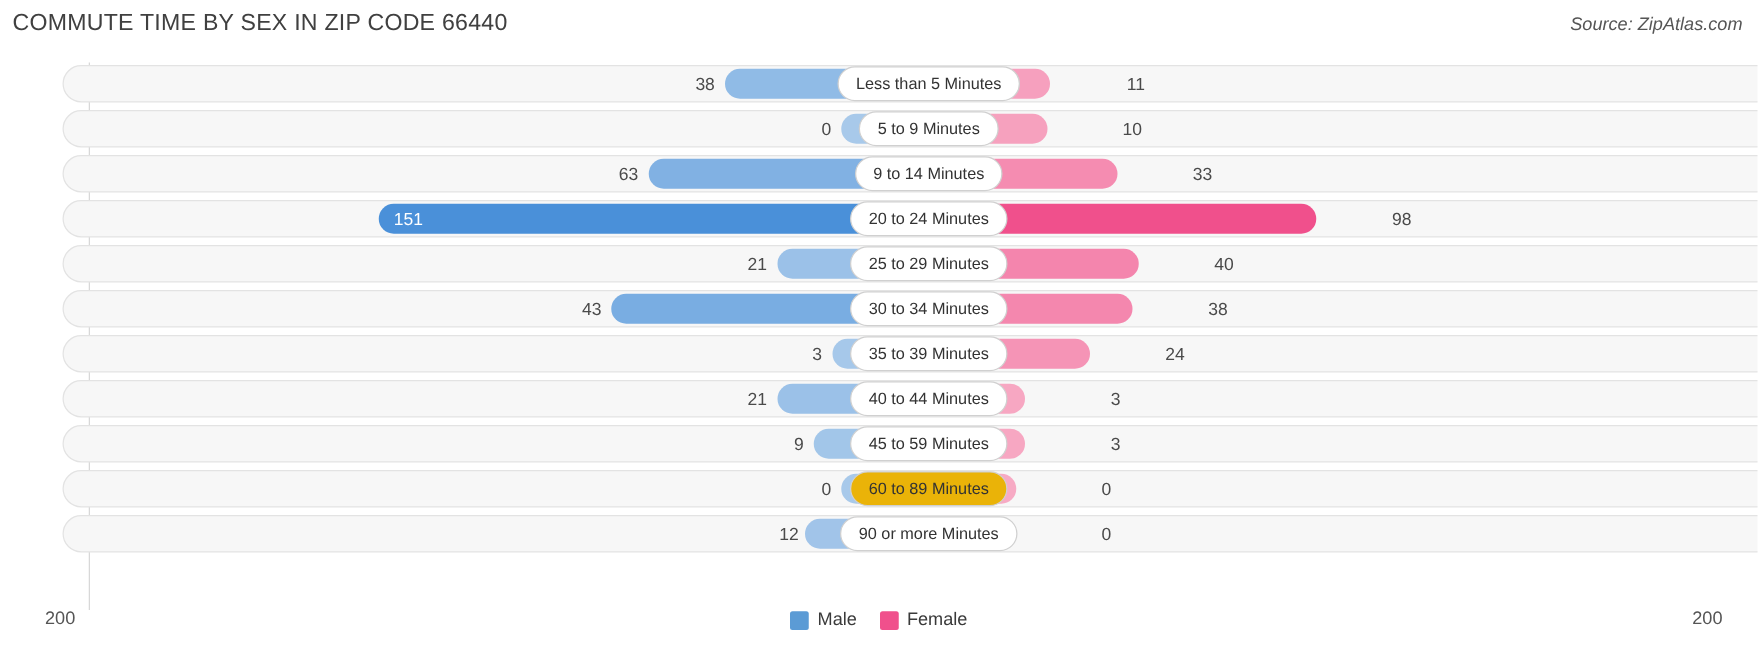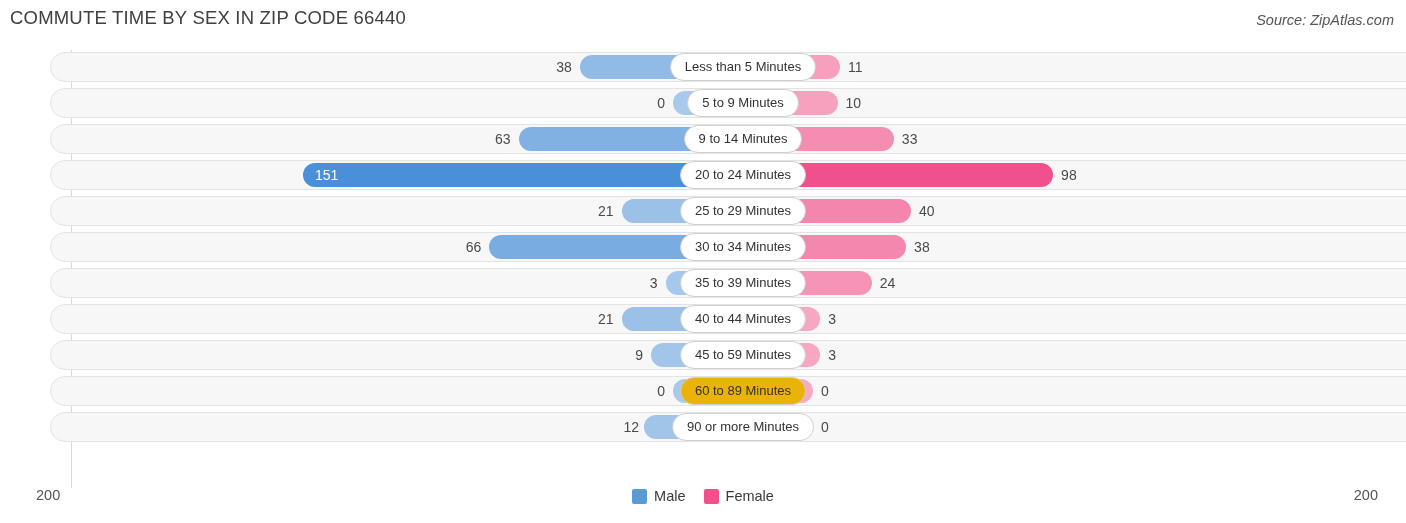--- a/index.html
+++ b/index.html
@@ -64,21 +64,21 @@
   .bar-female{
     position:absolute;top:3px;height:24px;
     border-radius:12px;
     box-sizing:border-box;
   }
   .val{
     position:absolute;top:0;height:30px;line-height:30px;
     font-size:14px;color:#4a4a4a;white-space:nowrap;
   }
   .val.left{text-align:right;}
-  .val.right{text-align:left;}
+  .val.right{text-align:right;}
   .val.inside{color:#ffffff;}
 
   .center-label{
     position:absolute;top:1px;height:28px;line-height:27px;
     background:#ffffff;
     border:1px solid #d0d0d0;
     border-radius:14px;
     font-size:13px;color:#333;
     text-align:center;
     white-space:nowrap;
@@ -165,21 +165,21 @@
             <div class="val left" style="left: 505.55px; width: 68px;">21</div>
             <div class="val right" style="left: 879px; width: 68px;">40</div>
             <div class="center-label" style="left: 0px; width: 1406px; background: transparent; border: none; padding: 0px; text-align: center;"><span style="display: inline-block; background: rgb(255, 255, 255); border: 1px solid rgb(208, 208, 208); border-radius: 14px; padding: 0px 14px; height: 28px; line-height: 26px; box-sizing: border-box;">25 to 29 Minutes</span></div>
           </div>
         </div>
         <div class="row">
           <div class="track"></div>
           <div class="bars">
             <div class="bar-male" style="left: 449.25px; width: 253.75px; background: rgb(121, 173, 226);"></div>
             <div class="bar-female" style="left: 703px; width: 163.1px; background: rgb(244, 135, 174);"></div>
-            <div class="val left" style="left: 373.25px; width: 68px;">66</div>
+            <div class="val left" style="left: 373.25px; width: 68px;">43</div>
             <div class="val right" style="left: 874.1px; width: 68px;">38</div>
             <div class="center-label" style="left: 0px; width: 1406px; background: transparent; border: none; padding: 0px; text-align: center;"><span style="display: inline-block; background: rgb(255, 255, 255); border: 1px solid rgb(208, 208, 208); border-radius: 14px; padding: 0px 14px; height: 28px; line-height: 26px; box-sizing: border-box;">30 to 34 Minutes</span></div>
           </div>
         </div>
         <div class="row">
           <div class="track"></div>
           <div class="bars">
             <div class="bar-male" style="left: 625.65px; width: 77.35px; background: rgb(166, 200, 234);"></div>
             <div class="bar-female" style="left: 703px; width: 128.8px; background: rgb(245, 148, 182);"></div>
             <div class="val left" style="left: 549.65px; width: 68px;">3</div>

